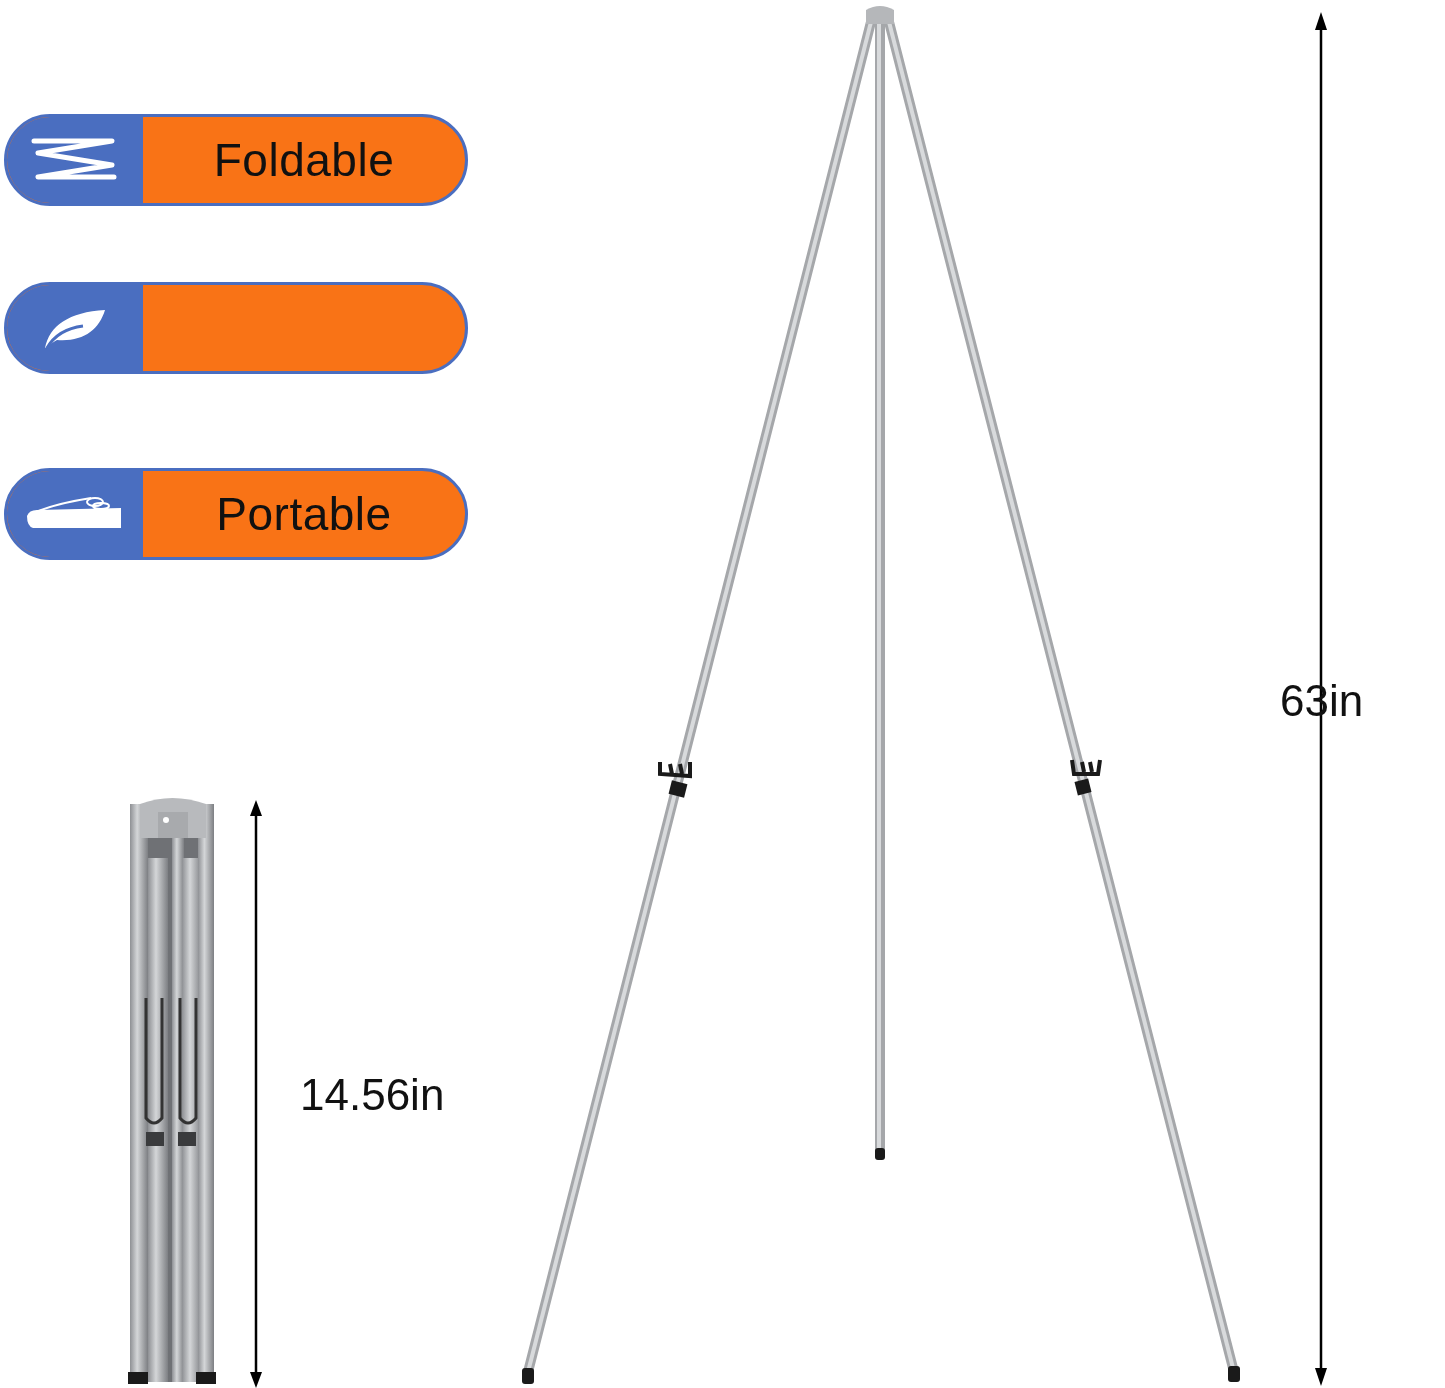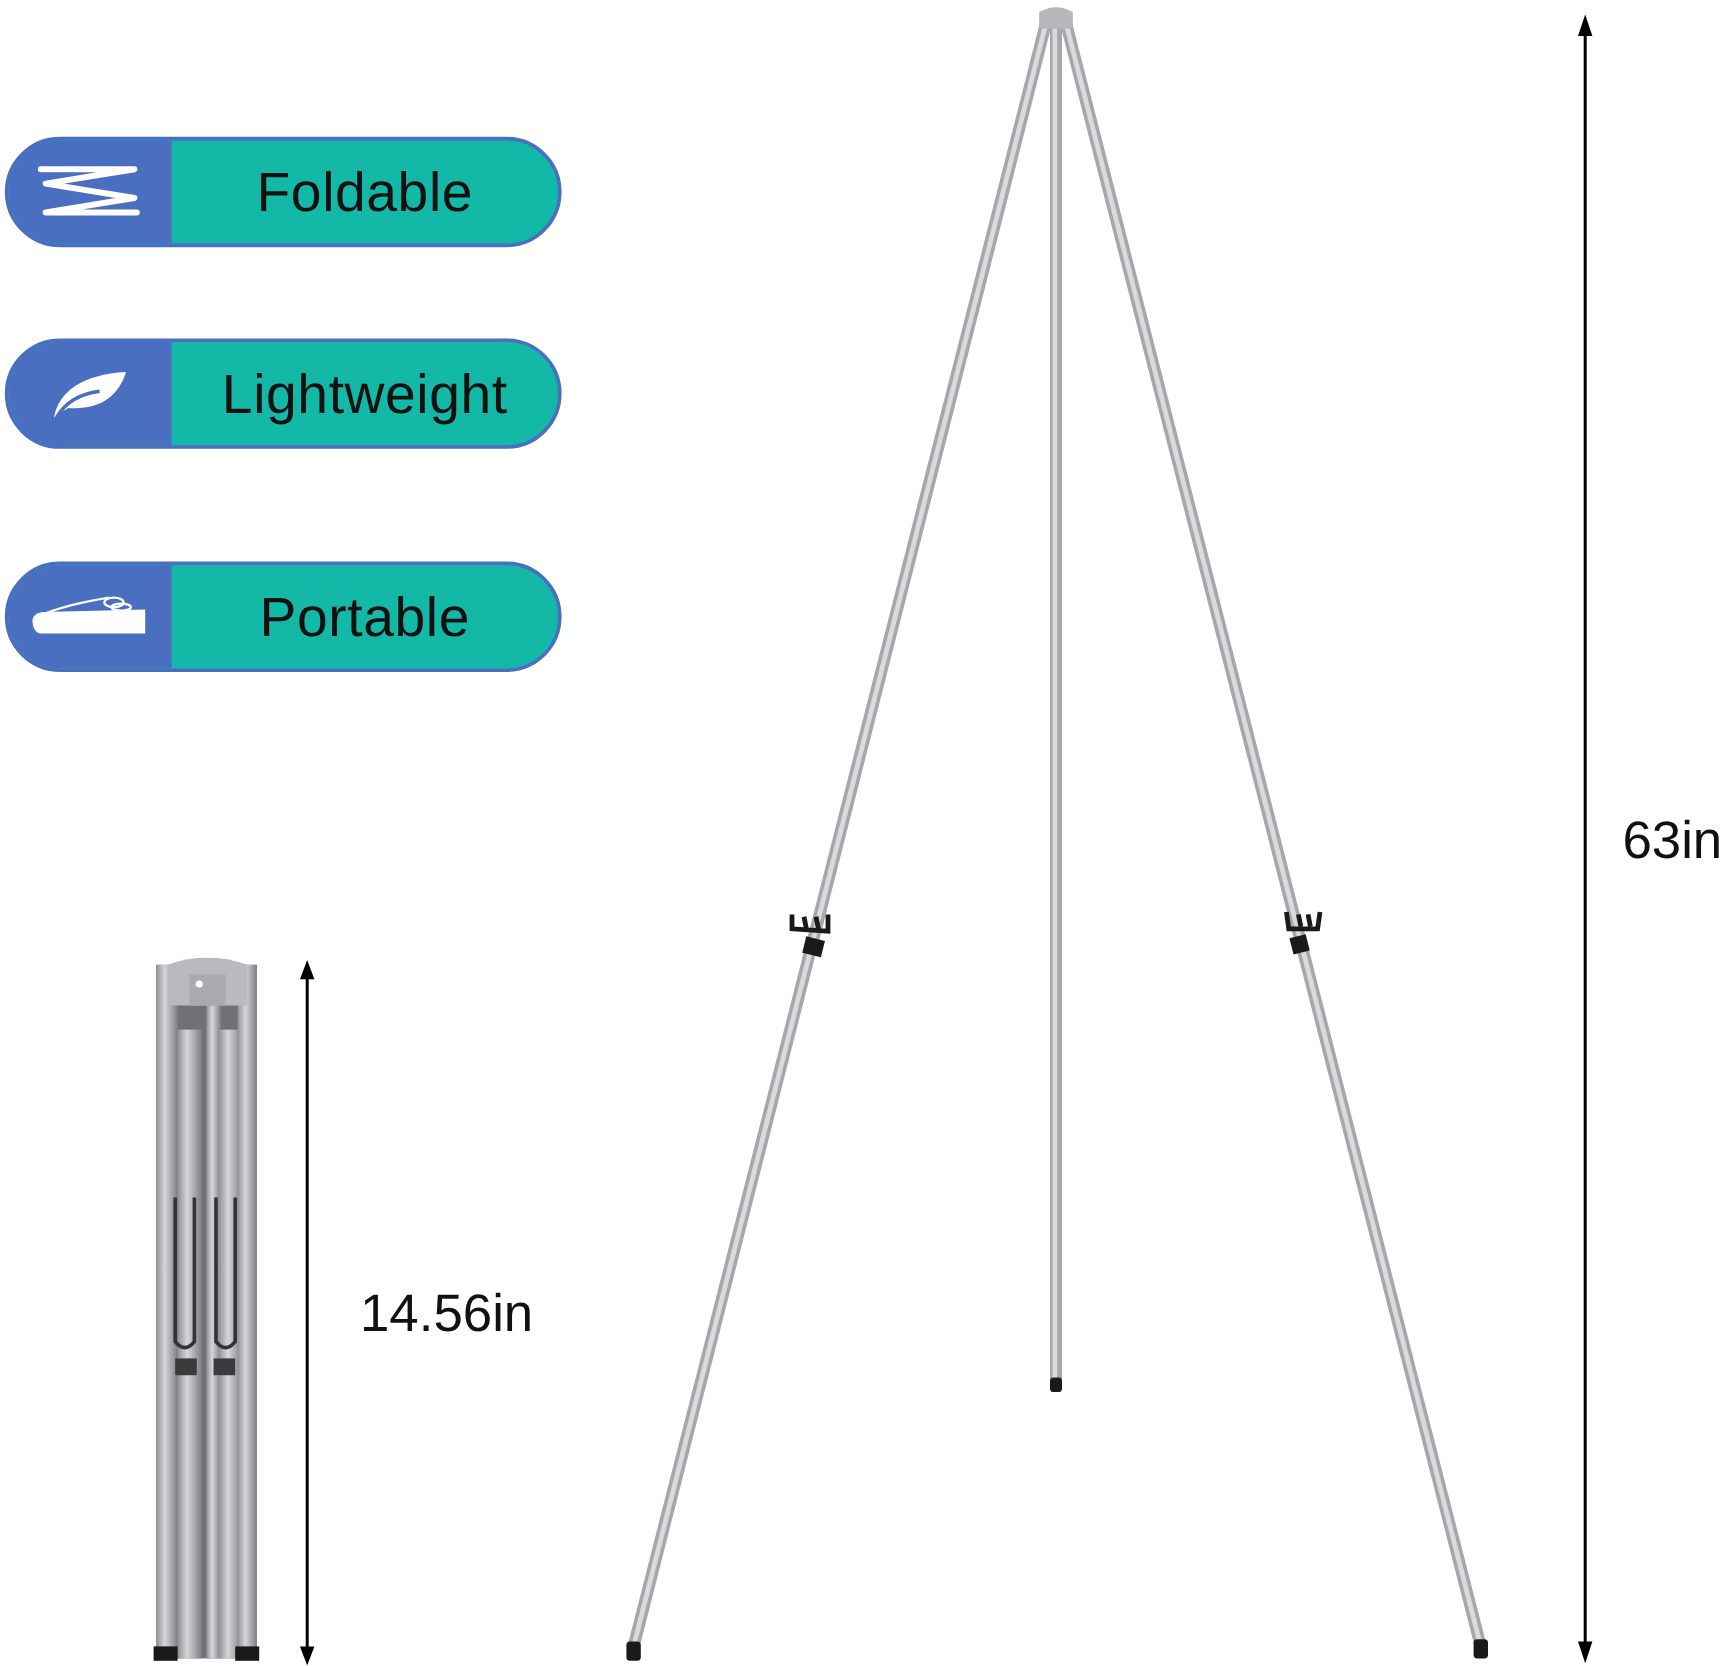--- a/index.html
+++ b/index.html
@@ -1,20 +1,20 @@
 <!DOCTYPE html>
 <html><head>
 <meta charset="utf-8">
 <style>
   html, body { margin: 0; padding: 0; background: #ffffff; }
   body { width: 1445px; height: 1388px; position: relative; overflow: hidden;
          font-family: "Liberation Sans", "DejaVu Sans", sans-serif; }
   .badge { position: absolute; left: 4px; width: 464px; height: 92px;
            border: 3px solid #4a6ec0; border-radius: 48px; box-sizing: border-box;
-           background: #14b8a6; overflow: hidden; }
+           background: #f97316; overflow: hidden; }
   .badge .icon-box { position: absolute; left: 0; top: 0; bottom: 0; width: 136px;
            background: #4a6ec0; display: flex; align-items: center; justify-content: center; }
   .badge .label { position: absolute; left: 136px; right: 0; top: 0; bottom: 0;
            display: flex; align-items: center; justify-content: center;
            font-size: 46px; color: #111; letter-spacing: 0.5px; }
   .dim-label { position: absolute; font-size: 44px; color: #111; }
   svg { display: block; }
   .abs { position: absolute; }
 </style>
 </head>
@@ -29,21 +29,20 @@
   <div class="label">Foldable</div>
 </div>
 
 <div class="badge" style="top:282px;">
   <div class="icon-box">
     <svg width="72" height="48" viewBox="0 0 72 48">
       <path d="M6,44 C10,22 30,8 66,6 C60,26 44,38 18,36 C14,38 10,41 6,44 Z" fill="#fff"></path>
       <path d="M8,44 C16,30 28,24 44,22" fill="none" stroke="#4a6ec0" stroke-width="3"></path>
     </svg>
   </div>
-  <div class="label">Lightweight</div>
 </div>
 
 <div class="badge" style="top:468px;">
   <div class="icon-box">
     <svg width="104" height="40" viewBox="0 0 104 40">
       <path d="M4,22 Q6,16 14,16 L98,14 L98,34 L10,34 Q4,32 4,22 Z" fill="#fff"></path>
       <path d="M8,20 Q30,10 68,4" fill="none" stroke="#fff" stroke-width="2"></path>
       <ellipse cx="72" cy="8" rx="8" ry="4" fill="none" stroke="#fff" stroke-width="2"></ellipse>
       <ellipse cx="78" cy="12" rx="8" ry="3" fill="none" stroke="#fff" stroke-width="2"></ellipse>
     </svg>
@@ -120,13 +119,13 @@
   </svg>
 </div>
 
 <div class="abs" style="left:1311px; top:12px;">
   <svg width="20" height="1374" viewBox="0 0 20 1374">
     <line x1="10" y1="14" x2="10" y2="1360" stroke="#000" stroke-width="2.5"></line>
     <polygon points="10,0 4,18 16,18" fill="#000"></polygon>
     <polygon points="10,1374 4,1356 16,1356" fill="#000"></polygon>
   </svg>
 </div>
-<div class="dim-label" style="left:1352px; top:676px;">63in</div>
+<div class="dim-label" style="left:1280px; top:676px;">63in</div>
 
 </body></html>

